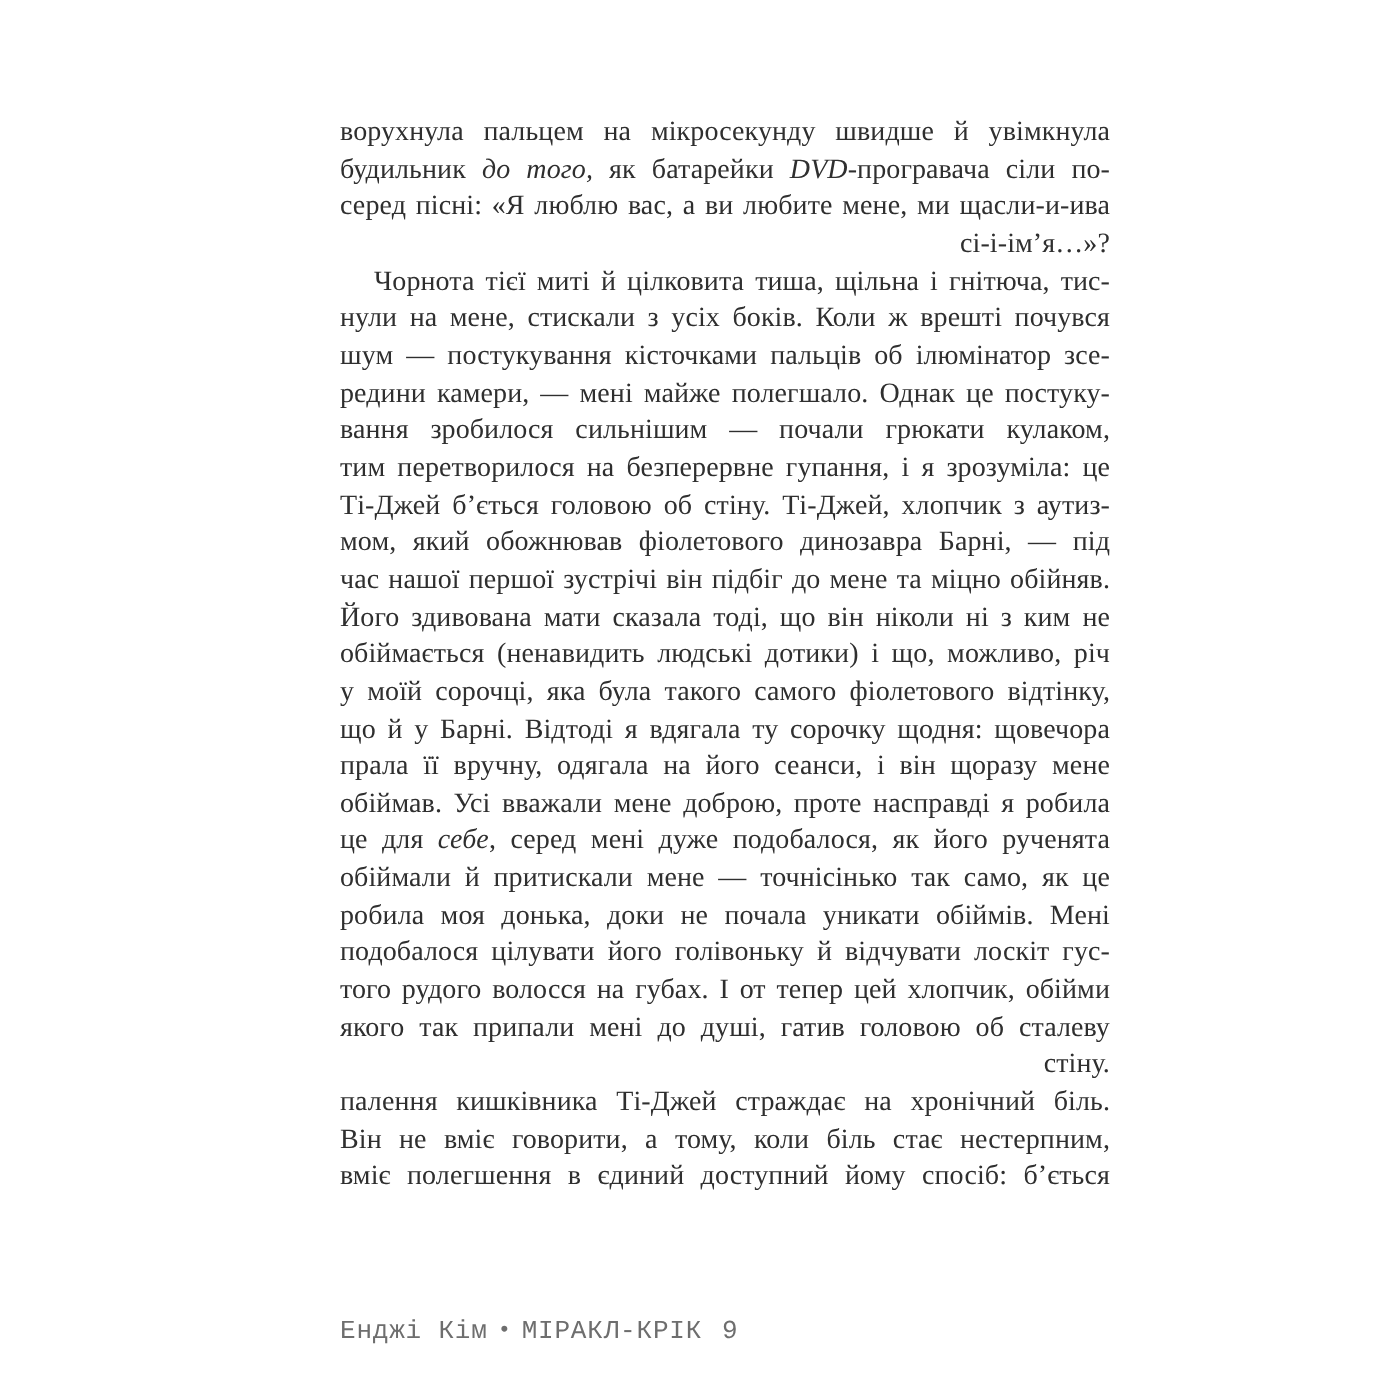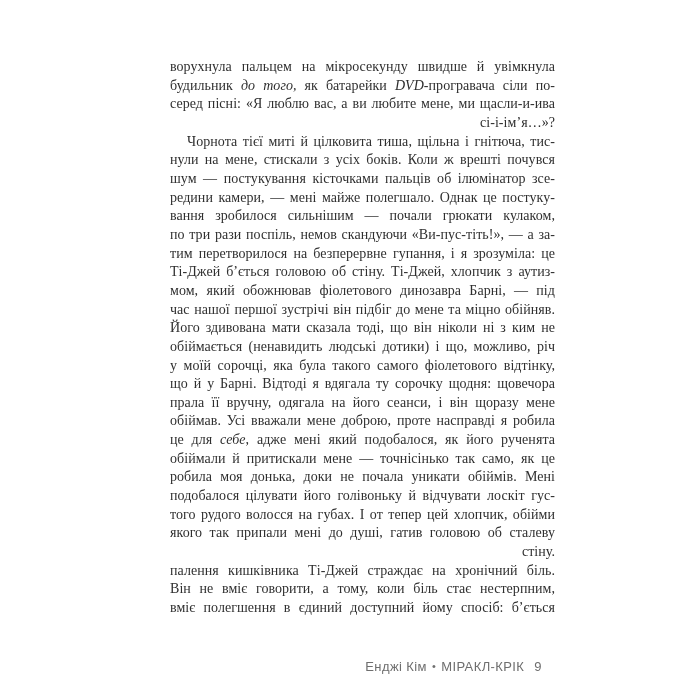--- a/index.html
+++ b/index.html
@@ -44,22 +44,21 @@
   }
   .line em {
     font-style: italic;
     font-weight: inherit;
   }
   .footer {
     position: absolute;
     left: 170px;
     top: 658px;
     width: 372px;
-    text-align: right;
-    font-family: Liberation Sans, sans-serif;
+    font-family: Liberation Mono, monospace;
     font-size: 13px;
     line-height: 16px;
     color: var(--footer-color, #6e6e6e);
     letter-spacing: 0.4px;
     white-space: nowrap;
   }
   .footer .sep {
     display: inline-block;
     margin: 0 5px;
     font-size: 11px;
@@ -78,32 +77,31 @@
   <div class="body-text" id="body-lines">
       <div class="line j"><span>ворухнула пальцем на мікросекунду швидше й увімкнула</span></div>
       <div class="line j"><span>будильник </span><em>до того,</em><span> як батарейки </span><em>DVD</em><span>-програвача сіли по-</span></div>
       <div class="line j"><span>серед пісні: «Я люблю вас, а ви любите мене, ми щасли-и-ива</span></div>
       <div class="line"><span>сі-і-ім’я…»?</span></div>
       <div class="line j in"><span>Чорнота тієї миті й цілковита тиша, щільна і гнітюча, тис-</span></div>
       <div class="line j"><span>нули на мене, стискали з усіх боків. Коли ж врешті почувся</span></div>
       <div class="line j"><span>шум — постукування кісточками пальців об ілюмінатор зсе-</span></div>
       <div class="line j"><span>редини камери, — мені майже полегшало. Однак це постуку-</span></div>
       <div class="line j"><span>вання зробилося сильнішим — почали грюкати кулаком,</span></div>
-      <div class="line j"><span>по три рази поспіль, немов скандуючи «Ви-пус-тіть!», — а за-</span></div>
       <div class="line j"><span>тим перетворилося на безперервне гупання, і я зрозуміла: це</span></div>
       <div class="line j"><span>Ті-Джей б’ється головою об стіну. Ті-Джей, хлопчик з аутиз-</span></div>
       <div class="line j"><span>мом, який обожнював фіолетового динозавра Барні, — під</span></div>
       <div class="line j"><span>час нашої першої зустрічі він підбіг до мене та міцно обійняв.</span></div>
       <div class="line j"><span>Його здивована мати сказала тоді, що він ніколи ні з ким не</span></div>
       <div class="line j"><span>обіймається (ненавидить людські дотики) і що, можливо, річ</span></div>
       <div class="line j"><span>у моїй сорочці, яка була такого самого фіолетового відтінку,</span></div>
       <div class="line j"><span>що й у Барні. Відтоді я вдягала ту сорочку щодня: щовечора</span></div>
       <div class="line j"><span>прала її вручну, одягала на його сеанси, і він щоразу мене</span></div>
       <div class="line j"><span>обіймав. Усі вважали мене доброю, проте насправді я робила</span></div>
-      <div class="line j"><span>це для </span><em>себе</em><span>, адже мені який подобалося, як його рученята</span></div>
+      <div class="line j"><span>це для </span><em>себе</em><span>, серед мені дуже подобалося, як його рученята</span></div>
       <div class="line j"><span>обіймали й притискали мене — точнісінько так само, як це</span></div>
       <div class="line j"><span>робила моя донька, доки не почала уникати обіймів. Мені</span></div>
       <div class="line j"><span>подобалося цілувати його голівоньку й відчувати лоскіт гус-</span></div>
       <div class="line j"><span>того рудого волосся на губах. І от тепер цей хлопчик, обійми</span></div>
       <div class="line j"><span>якого так припали мені до душі, гатив головою об сталеву</span></div>
       <div class="line"><span>стіну.</span></div>
       <div class="line j"><span>палення кишківника Ті-Джей страждає на хронічний біль.</span></div>
       <div class="line j"><span>Він не вміє говорити, а тому, коли біль стає нестерпним,</span></div>
       <div class="line j"><span>вміє полегшення в єдиний доступний йому спосіб: б’ється</span></div>
     </div>

